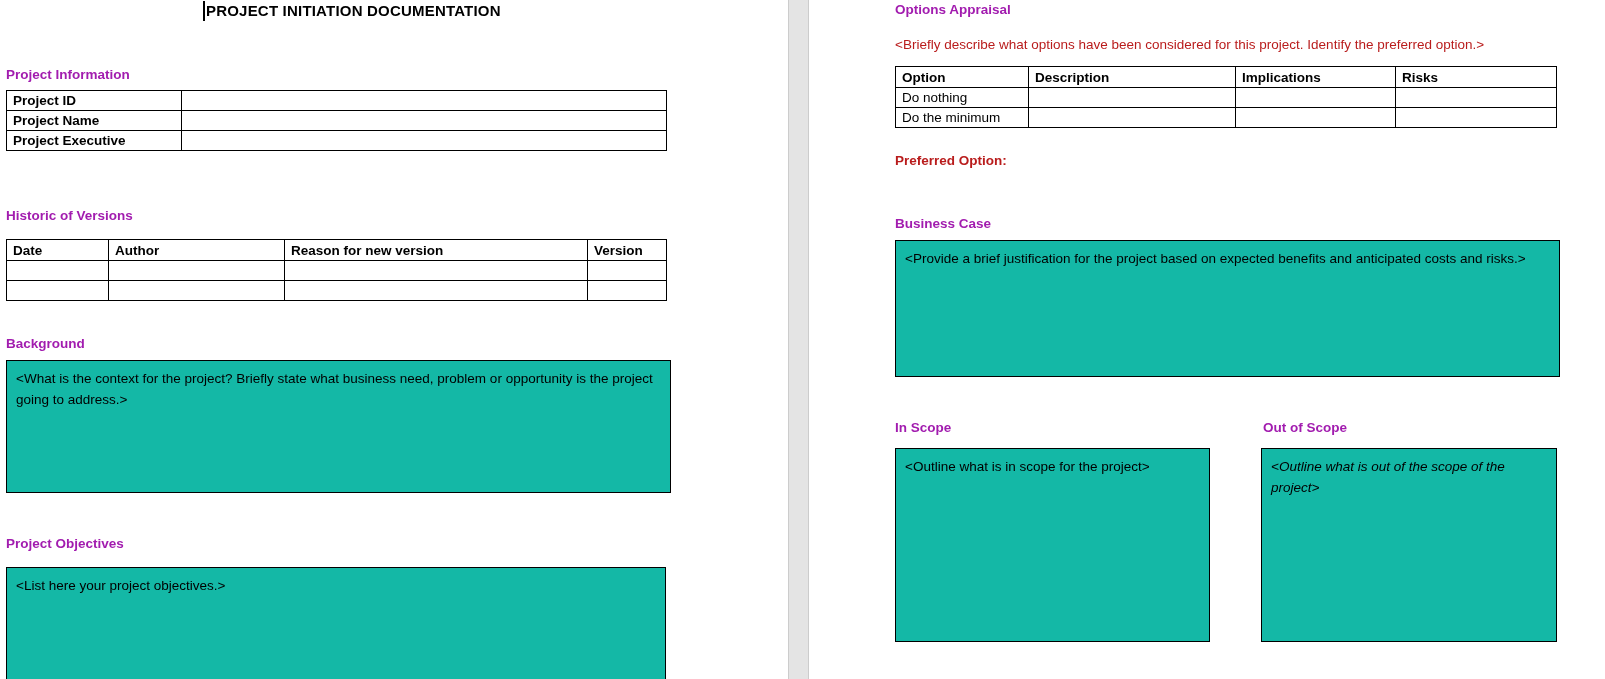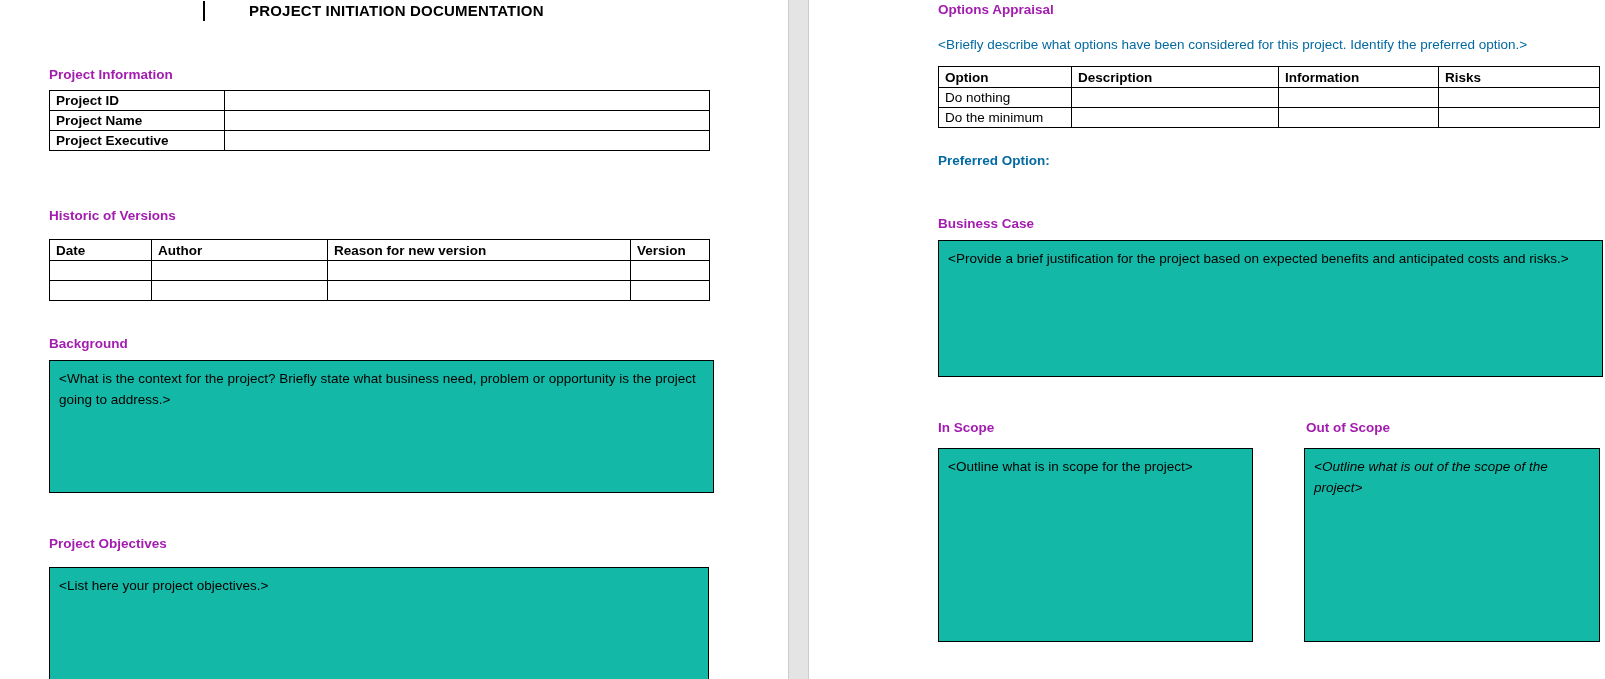--- a/index.html
+++ b/index.html
@@ -16,21 +16,21 @@
 
   
   .page-divider {
     position: absolute;
     left: 788px; top: 0; width: 19px; height: 679px;
     background: #e4e4e4;
     border-left: 1px solid #cccccc;
     border-right: 1px solid #cccccc;
   }
 
-  .abs { position: absolute; margin-left: 43px; }
+  .abs { position: absolute; }
 
   .doc-title {
     font-size: 15px;
     font-weight: bold;
     letter-spacing: 0.2px;
     white-space: nowrap;
   }
   .caret {
     position: absolute;
     width: 1.5px;
@@ -39,21 +39,21 @@
   }
   .section-heading {
     font-size: 13.5px;
     font-weight: bold;
     color: #a21caf;
     white-space: nowrap;
   }
   .body-text {
     font-size: 13.5px;
     line-height: 21px;
-    color: #0369a1;
+    color: #b91c1c;
   }
   .bold { font-weight: bold; }
 
   table.doc-table {
     border-collapse: collapse;
     table-layout: fixed;
   }
   table.doc-table td, table.doc-table th {
     border: 1.5px solid #000000;
     font-size: 13.5px;
@@ -168,21 +168,21 @@
       <colgroup>
           <col style="width:133px">
           <col style="width:207px">
           <col style="width:160px">
           <col style="width:161px">
         </colgroup>
       <thead>
         <tr class="h21">
           <th>Option</th>
           <th>Description</th>
-          <th>Information</th>
+          <th>Implications</th>
           <th>Risks</th>
         </tr>
       </thead>
       <tbody>
         <tr class="h20">
           <td>Do nothing</td>
           <td></td>
           <td></td>
           <td></td>
         </tr>

